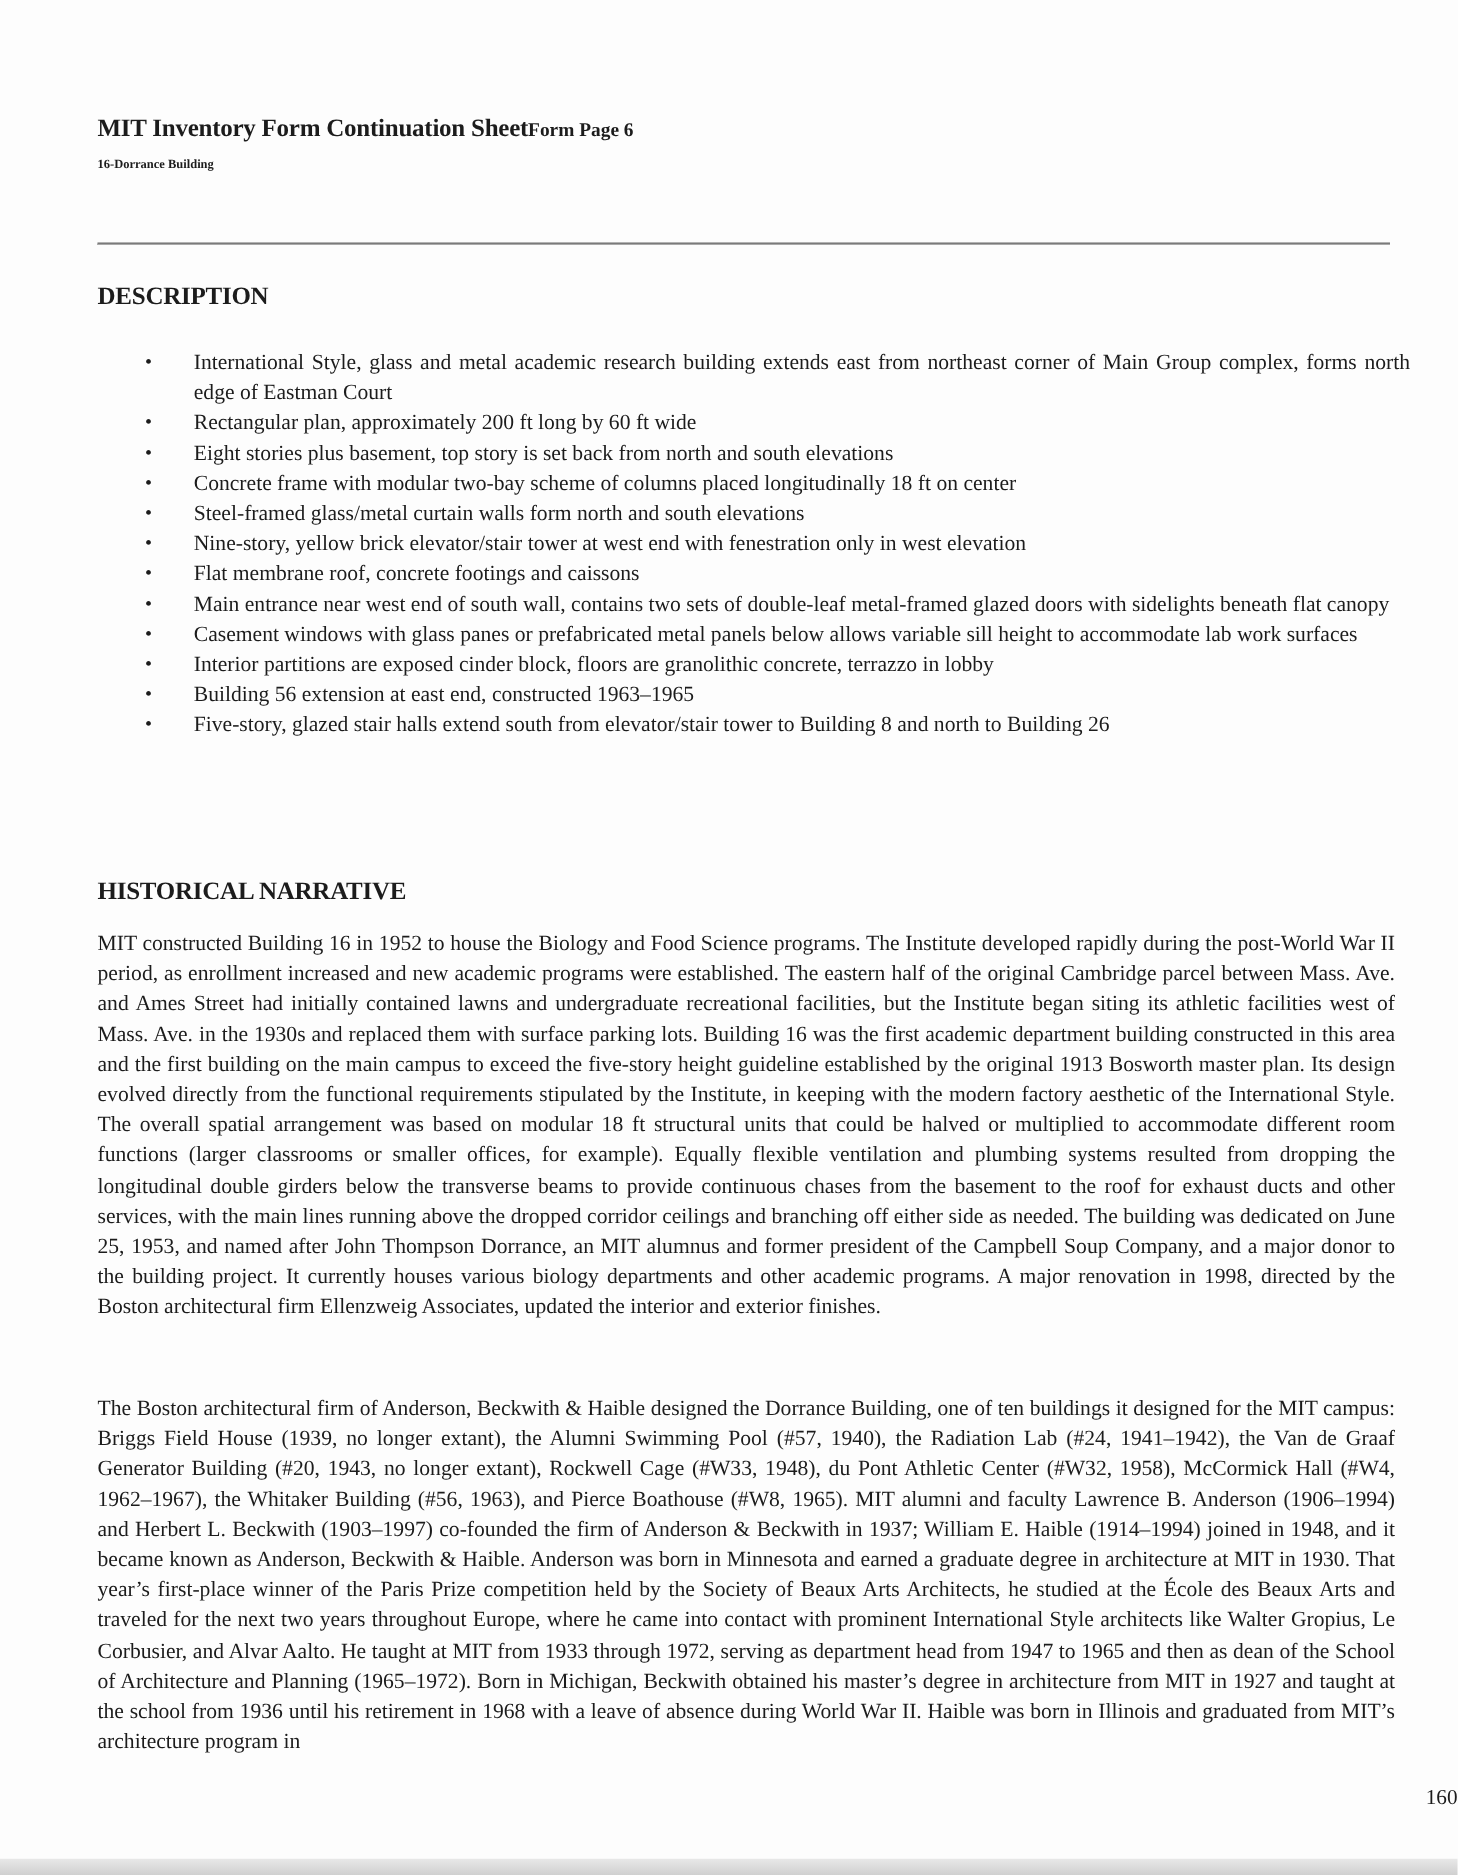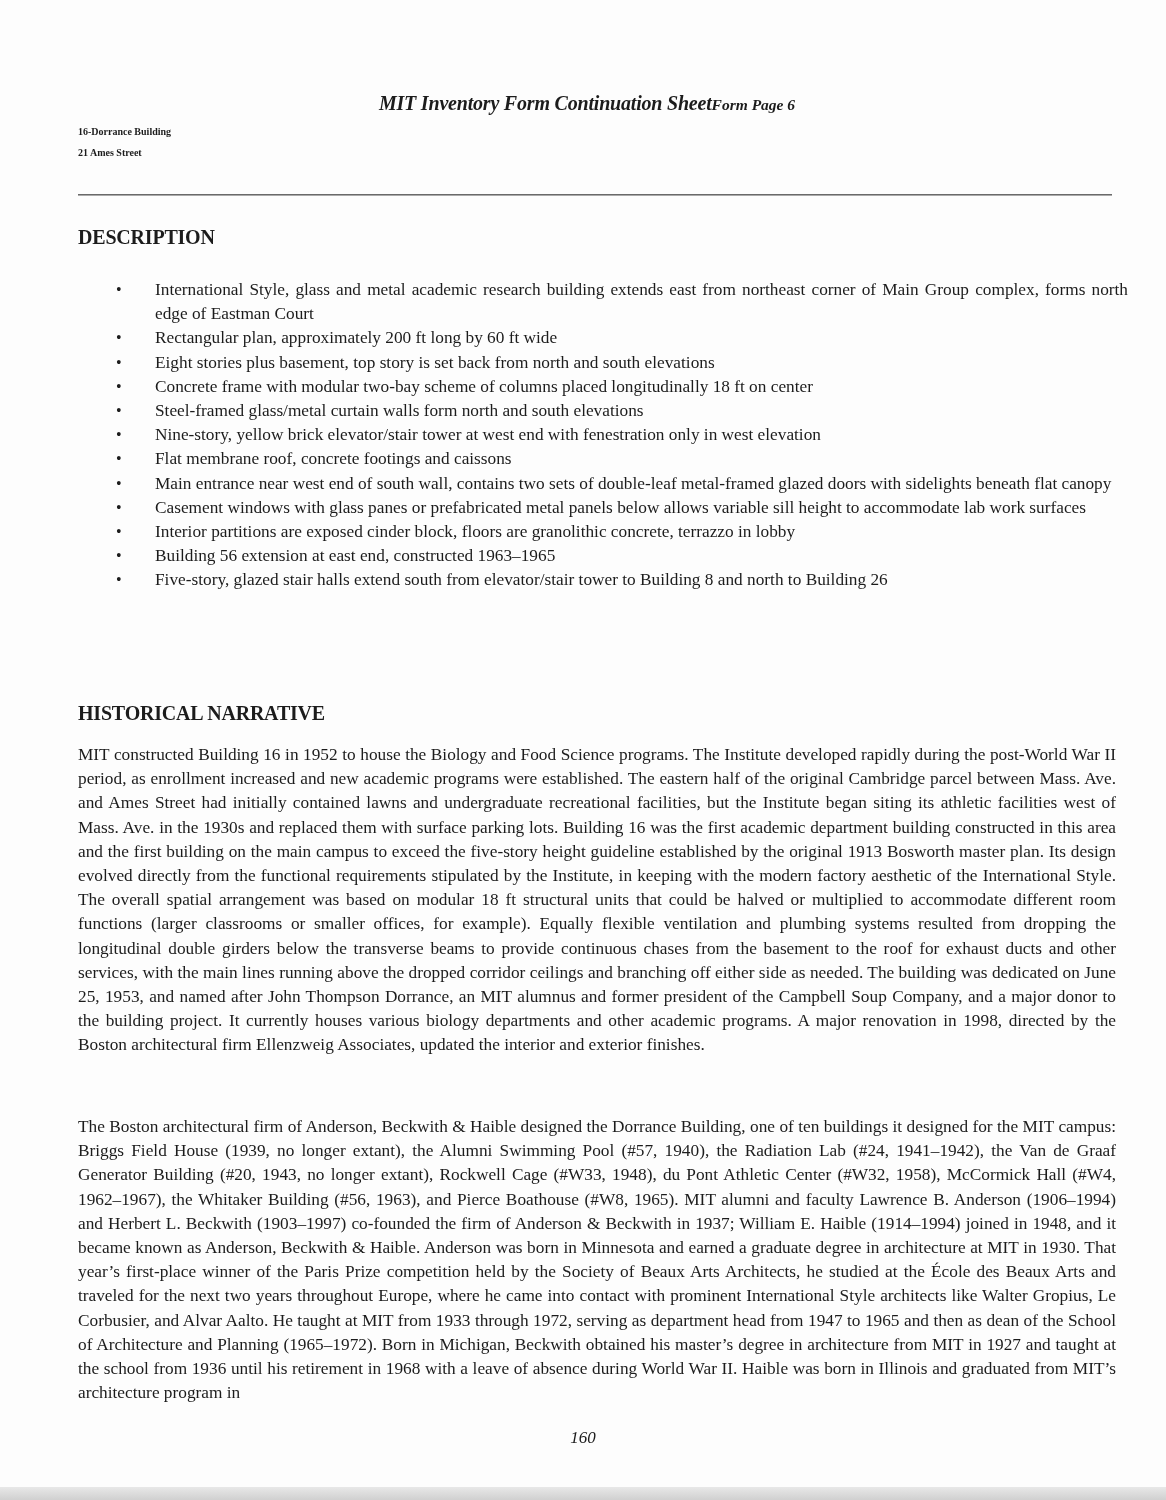--- a/index.html
+++ b/index.html
@@ -1,43 +1,42 @@
 <!DOCTYPE html>
 <html><head>
 <meta charset="utf-8">
 <style>
   html, body { margin: 0; padding: 0; }
   body {
     width: 1166px; height: 1500px; background: #fdfdfd; color: #1c1c1c;
     font-family: "Liberation Serif", "DejaVu Serif", serif; position: relative; overflow: hidden;
   }
   .page { position: absolute; left: 78px; top: 92px; width: 1038px; }
-  .hdr-row { display: flex; justify-content: center; align-items: baseline; font-style: italic; }
+  .hdr-row { display: flex; justify-content: flex-start; align-items: baseline; }
   .hdr-title { font-weight: bold; font-size: 20px; letter-spacing: -0.2px; }
   .hdr-page { font-weight: bold; font-size: 15.5px; margin-right: 20px; }
   .sub { font-weight: bold; font-size: 10px; line-height: 21px; margin-top: 6px; }
   .rule { position: absolute; left: 78px; top: 194px; width: 1034px; height: 1px; background: #6a6a6a; border-bottom: 1px solid #aaa; }
   .sec-title { font-weight: bold; font-size: 20px; position: absolute; left: 78px; letter-spacing: -0.2px; }
   ul.desc { position: absolute; left: 78px; top: 266px; width: 1038px; margin: 12px; padding: 0; list-style: none; }
   ul.desc li { position: relative; padding-left: 65px; font-size: 17.3px; line-height: 24.2px; text-align: justify; }
   ul.desc li::before { content: "\2022"; position: absolute; left: 26px; top: 0; font-size: 16px; }
   .para { position: absolute; left: 78px; width: 1038px; font-size: 17.3px; line-height: 24.2px; text-align: justify; margin: 0; }
-  .pagenum { position: absolute; left: 0; width: 1166px; top: 1428px; text-align: center; font-size: 17px; font-style: italic; }
+  .pagenum { position: absolute; left: 0; width: 1166px; top: 1428px; text-align: right; font-size: 17px; }
   .bottom-edge { position: absolute; left: 0; top: 1487px; width: 1166px; height: 13px; background: linear-gradient(#e8e8e8, #d0d0d0); }
 </style>
 </head>
 <body>
 
 <div class="page">
   <div class="hdr-row">
     <div class="hdr-title">MIT Inventory Form Continuation Sheet</div>
     <div class="hdr-page">Form Page 6</div>
   </div>
   <div class="sub">16-Dorrance Building</div>
-  <div class="sub" style="margin-top:0">21 Ames Street</div>
 </div>
 
 <div class="rule"></div>
 
 <div class="sec-title" style="top:226px">DESCRIPTION</div>
 
 <ul class="desc">
   <li>International Style, glass and metal academic research building extends east from northeast corner of Main Group complex, forms north edge of Eastman Court</li>
   <li>Rectangular plan, approximately 200 ft long by 60 ft wide</li>
   <li>Eight stories plus basement, top story is set back from north and south elevations</li>

